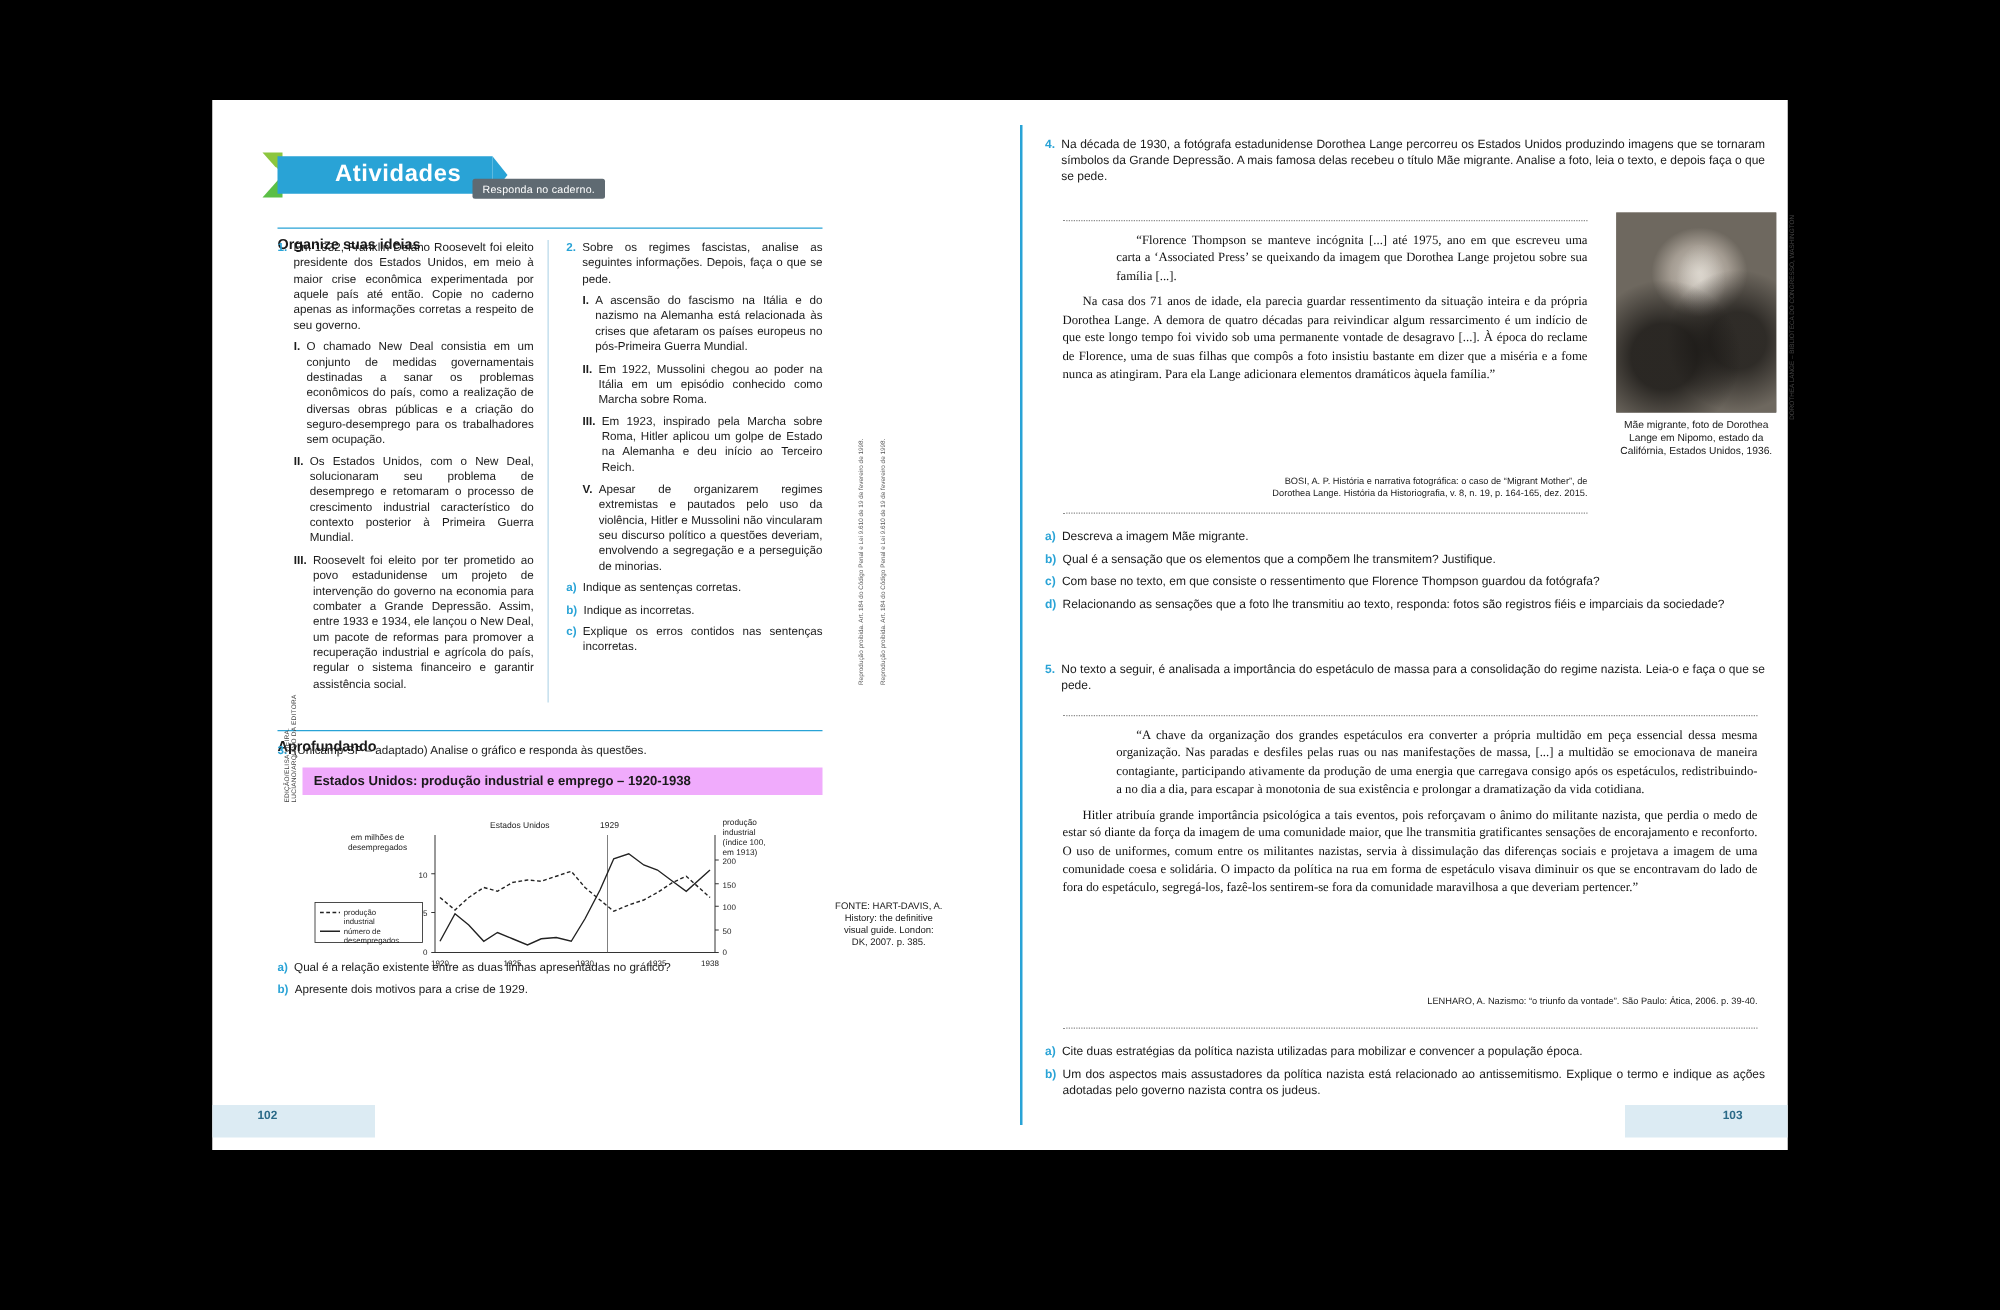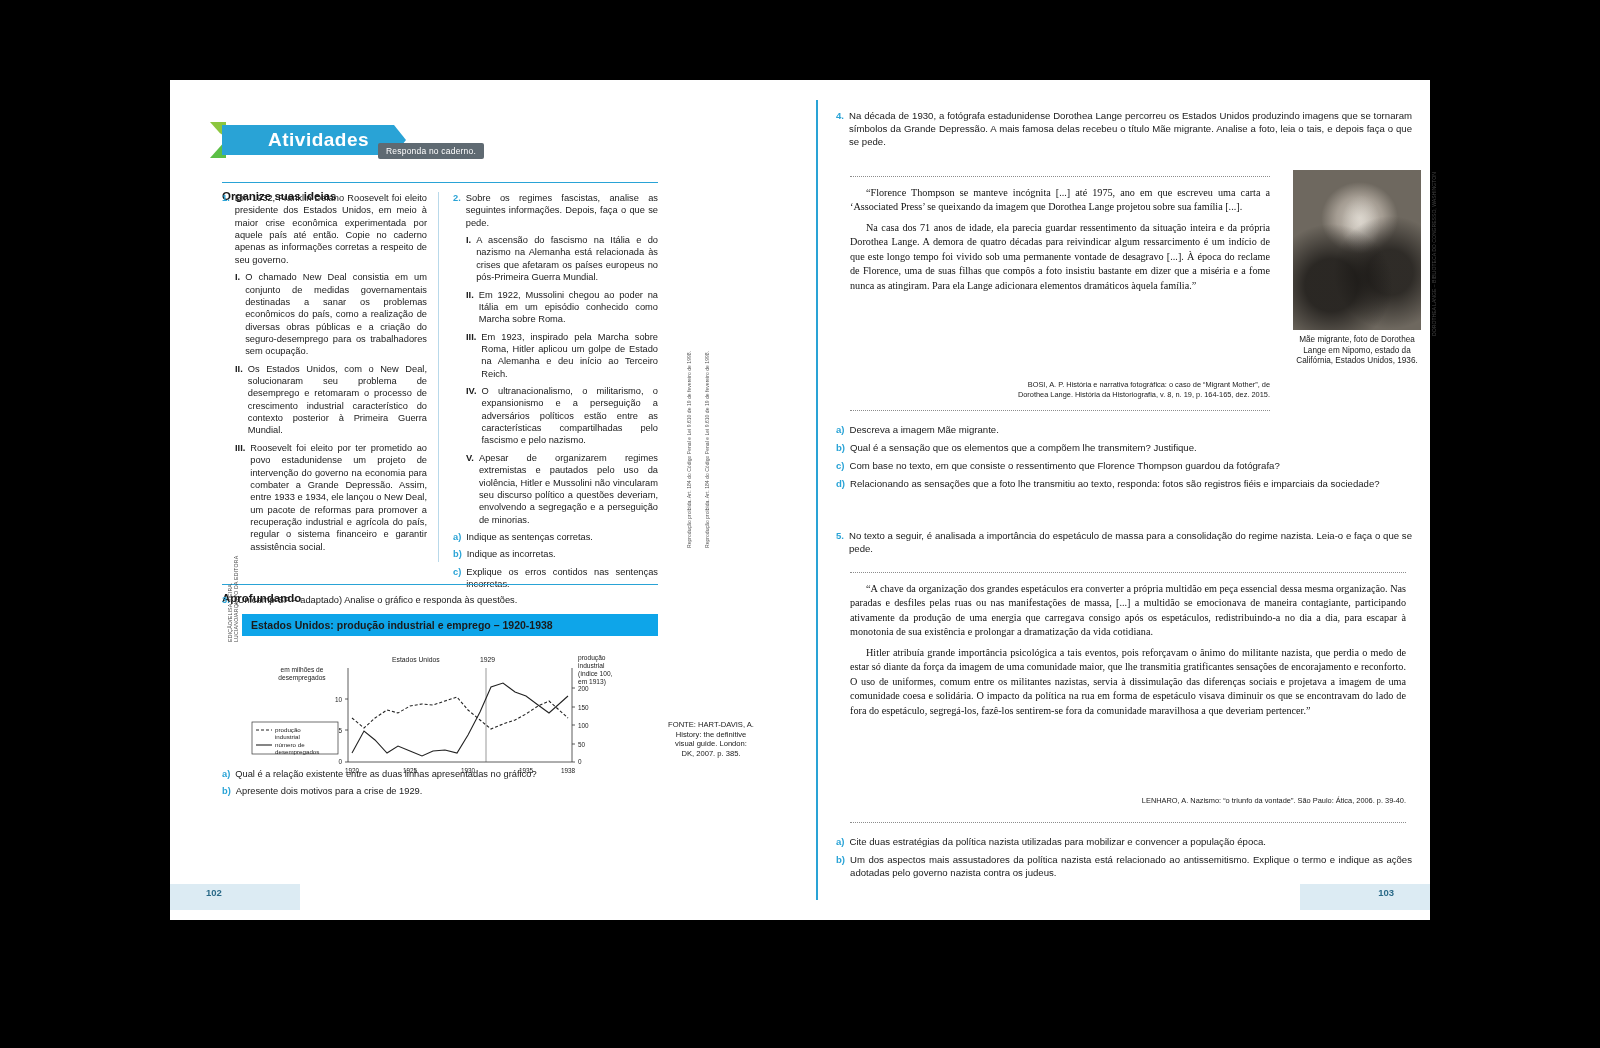--- a/index.html
+++ b/index.html
@@ -58,21 +58,21 @@
   .qnum { color:#29a3d6; font-weight:bold; }
   .rnum { font-weight:bold; color:#1a1a1a; }
   .letter { color:#29a3d6; font-weight:bold; }
   .itemline { display:flex; gap:5px; margin-bottom:5px; }
   .itemline .k { flex:0 0 auto; }
   .itemline .v { flex:1 1 auto; }
   .divider-v { position:absolute; width:1px; background:#b9d9ea; }
 
   
   .chart-title-bar {
-    position:absolute; background:#0ea5e9; color:#1a1a1a;
+    position:absolute; background:#f0abfc; color:#1a1a1a;
     font-size:10.5px; font-weight:bold; padding:5px 9px; width:416px; left:72px; top:508px;
   }
   .chart-box {
     position:absolute; left:72px; top:532px; width:416px; height:148px; background:#fff;
     border:0;
   }
   .chart-credit {
     position:absolute; left:57px; top:546px; width:100px; transform:rotate(-90deg);
     transform-origin:left top; font-size:5.2px; color:#444; letter-spacing:.2px;
   }
@@ -95,21 +95,21 @@
     position:absolute; right:0; bottom:10px; width:130px; height:26px; background:#dcebf3;
   }
 
   
   .rt { position:absolute; font-size:9.6px; line-height:1.35; color:#1a1a1a; text-align:justify; }
   .excerpt {
     position:absolute; font-family:"Liberation Serif", serif; font-size:10.2px; line-height:1.42;
     color:#111; text-align:justify;
   }
   .excerpt p { margin:0 0 6px 0; text-indent:16px; }
-  .excerpt p.first { text-indent:16px; }
+  .excerpt p.first { text-indent:16px;margin-left:43px; }
   .src {
     position:absolute; font-size:7.4px; line-height:1.3; color:#1a1a1a; text-align:right;
   }
   .dots {
     position:absolute; height:0; border-top:1px dotted #8c8c8c;
   }
   .photo-wrap { position:absolute; left:493px; top:90px; width:128px; }
   .photo {
     width:128px; height:160px;
     background:
@@ -188,24 +188,20 @@
           <div class="k rnum">I.</div>
           <div class="v">A ascensão do fascismo na Itália e do nazismo na Alemanha está relacionada às crises que afetaram os países europeus no pós-Primeira Guerra Mundial.</div>
         </div>
         <div class="itemline">
           <div class="k rnum">II.</div>
           <div class="v">Em 1922, Mussolini chegou ao poder na Itália em um episódio conhecido como Marcha sobre Roma.</div>
         </div>
         <div class="itemline">
           <div class="k rnum">III.</div>
           <div class="v">Em 1923, inspirado pela Marcha sobre Roma, Hitler aplicou um golpe de Estado na Alemanha e deu início ao Terceiro Reich.</div>
-        </div>
-        <div class="itemline">
-          <div class="k rnum">IV.</div>
-          <div class="v">O ultranacionalismo, o militarismo, o expansionismo e a perseguição a adversários políticos estão entre as características compartilhadas pelo fascismo e pelo nazismo.</div>
         </div>
         <div class="itemline">
           <div class="k rnum">V.</div>
           <div class="v">Apesar de organizarem regimes extremistas e pautados pelo uso da violência, Hitler e Mussolini não vincularam seu discurso político a questões deveriam, envolvendo a segregação e a perseguição de minorias.</div>
         </div>
       </div>
       <div style="margin-top:3px;">
         <div class="itemline">
           <div class="k letter">a)</div>
           <div class="v">Indique as sentenças corretas.</div>
@@ -309,21 +305,21 @@
     <div class="folio-bar-left"></div>
     <div class="folio" style="left:36px;">102</div>
   </div>
 
   <div class="page page-right">
     <div class="blue-frame"></div>
 
     <div class="rt" style="left:36px; top:30px; width:576px;">
       <div class="itemline">
         <div class="k qnum">4.</div>
-        <div class="v">Na década de 1930, a fotógrafa estadunidense Dorothea Lange percorreu os Estados Unidos produzindo imagens que se tornaram símbolos da Grande Depressão. A mais famosa delas recebeu o título Mãe migrante. Analise a foto, leia o tais, e depois faça o que se pede.</div>
+        <div class="v">Na década de 1930, a fotógrafa estadunidense Dorothea Lange percorreu os Estados Unidos produzindo imagens que se tornaram símbolos da Grande Depressão. A mais famosa delas recebeu o título Mãe migrante. Analise a foto, leia o texto, e depois faça o que se pede.</div>
       </div>
     </div>
 
     <div class="dots" style="left:50px; top:96px; width:420px;"></div>
 
     <div class="excerpt" style="left:50px; top:106px; width:420px;">
       <p class="first">“Florence Thompson se manteve incógnita [...] até 1975, ano em que escreveu uma carta a ‘Associated Press’ se queixando da imagem que Dorothea Lange projetou sobre sua família [...].</p>
       <p>Na casa dos 71 anos de idade, ela parecia guardar ressentimento da situação inteira e da própria Dorothea Lange. A demora de quatro décadas para reivindicar algum ressarcimento é um indício de que este longo tempo foi vivido sob uma permanente vontade de desagravo [...]. À época do reclame de Florence, uma de suas filhas que compôs a foto insistiu bastante em dizer que a miséria e a fome nunca as atingiram. Para ela Lange adicionara elementos dramáticos àquela família.”</p>
     </div>
 

